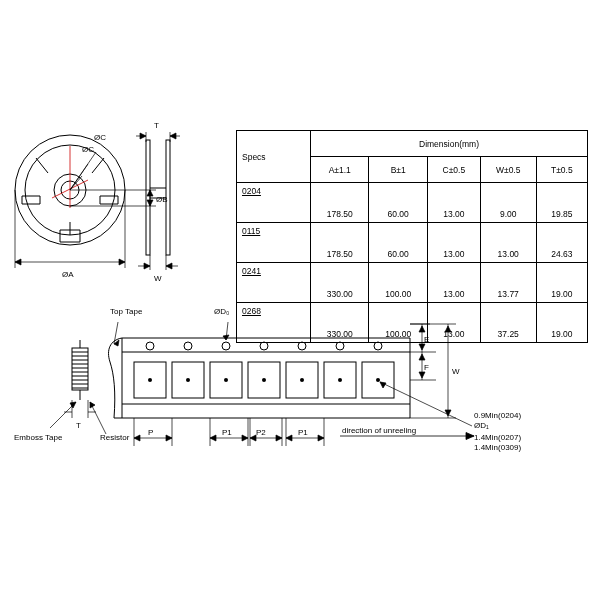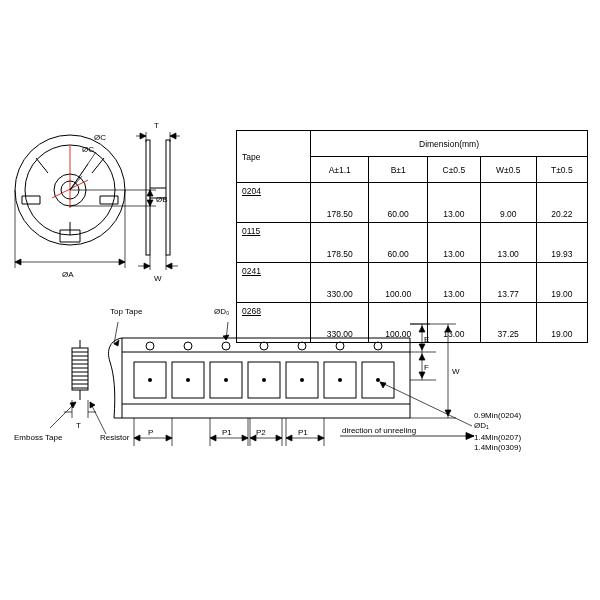--- a/index.html
+++ b/index.html
@@ -174,47 +174,47 @@
         <path d="M158 148 l6 -3 v6 z" fill="#000000"></path>
       </g>
       <text class="svg-text" x="146" y="163">W</text>
     </svg>
   </div>
 
   <div id="spec-table-wrap">
     <table class="spec">
       <thead>
         <tr>
-          <th class="specs-cell" rowspan="2">Tape</th>
+          <th class="specs-cell" rowspan="2">Specs</th>
           <th class="hdr-dim" colspan="5">Dimension(mm)</th>
         </tr>
         <tr>
           <th class="hdr-sub">A±1.1</th>
           <th class="hdr-sub">B±1</th>
           <th class="hdr-sub">C±0.5</th>
           <th class="hdr-sub">W±0.5</th>
           <th class="hdr-sub">T±0.5</th>
         </tr>
       </thead>
       <tbody>
         <tr>
           <td class="model">0204</td>
           <td class="val">178.50</td>
           <td class="val">60.00</td>
           <td class="val">13.00</td>
           <td class="val">9.00</td>
-          <td class="val">20.22</td>
+          <td class="val">19.85</td>
         </tr>
         <tr>
           <td class="model">0115</td>
           <td class="val">178.50</td>
           <td class="val">60.00</td>
           <td class="val">13.00</td>
           <td class="val">13.00</td>
-          <td class="val">19.93</td>
+          <td class="val">24.63</td>
         </tr>
         <tr>
           <td class="model">0241</td>
           <td class="val">330.00</td>
           <td class="val">100.00</td>
           <td class="val">13.00</td>
           <td class="val">13.77</td>
           <td class="val">19.00</td>
         </tr>
         <tr>

